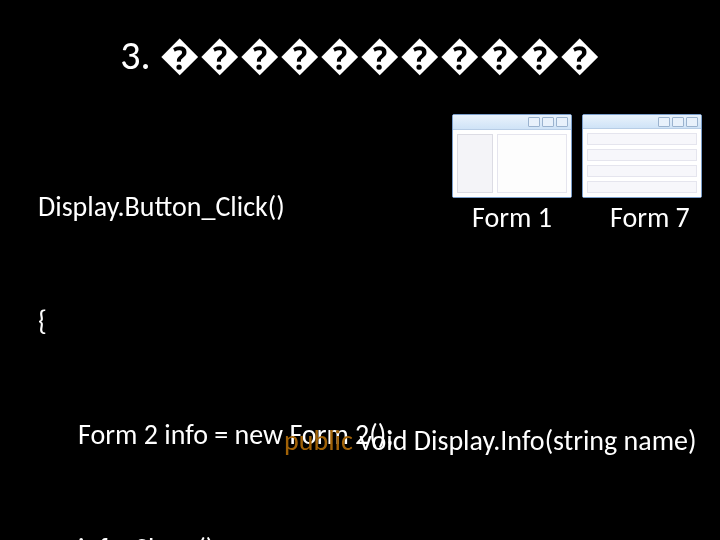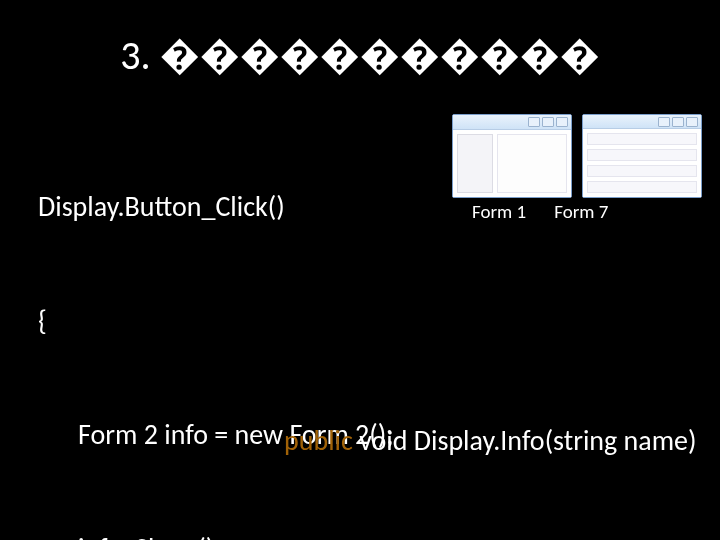--- a/index.html
+++ b/index.html
@@ -15,21 +15,21 @@
   .thumbs{position:absolute;top:114px;left:452px;width:250px;height:84px;display:flex;gap:10px}
   .win{flex:1;background:#fff;border:1px solid #7a9ecb;border-radius:2px;display:flex;flex-direction:column;box-shadow:0 0 2px rgba(0,0,0,.5)}
   .titlebar{height:14px;background:linear-gradient(#eaf3fc,#cfe3f7);border-bottom:1px solid #b7cde6;position:relative}
   .titlebar .btns{position:absolute;right:3px;top:2px;display:flex;gap:2px}
   .titlebar .btn{width:10px;height:8px;border:1px solid #9bb3cf;border-radius:1px;background:#e8f1fb}
   .body{flex:1;background:#fff;display:flex;gap:4px;padding:4px}
   .win1 .left{width:34px;background:#f4f4f8;border:1px solid #dcdce4}
   .win1 .right{flex:1;background:#fdfdfd;border:1px solid #e5e5ee}
   .win2 .body{flex-direction:column}
   .win2 .row{height:10px;background:#f7f7fb;border:1px solid #e5e5ee}
-  .formlbls{position:absolute;top:200px;left:472px;display:flex;gap:28px;font-size:19px}
+  .formlbls{position:absolute;top:200px;left:472px;display:flex;gap:58px;font-size:28px}
   .code2{position:absolute;top:346px;left:284px;font-size:28px;line-height:38px;white-space:pre}
   .kw{color:#a16207;font-weight:400}
 </style>
 </head>
 <body>
 <div class="slide">
 
   <div class="title">3. �����������</div>
 
   <div class="code1">

